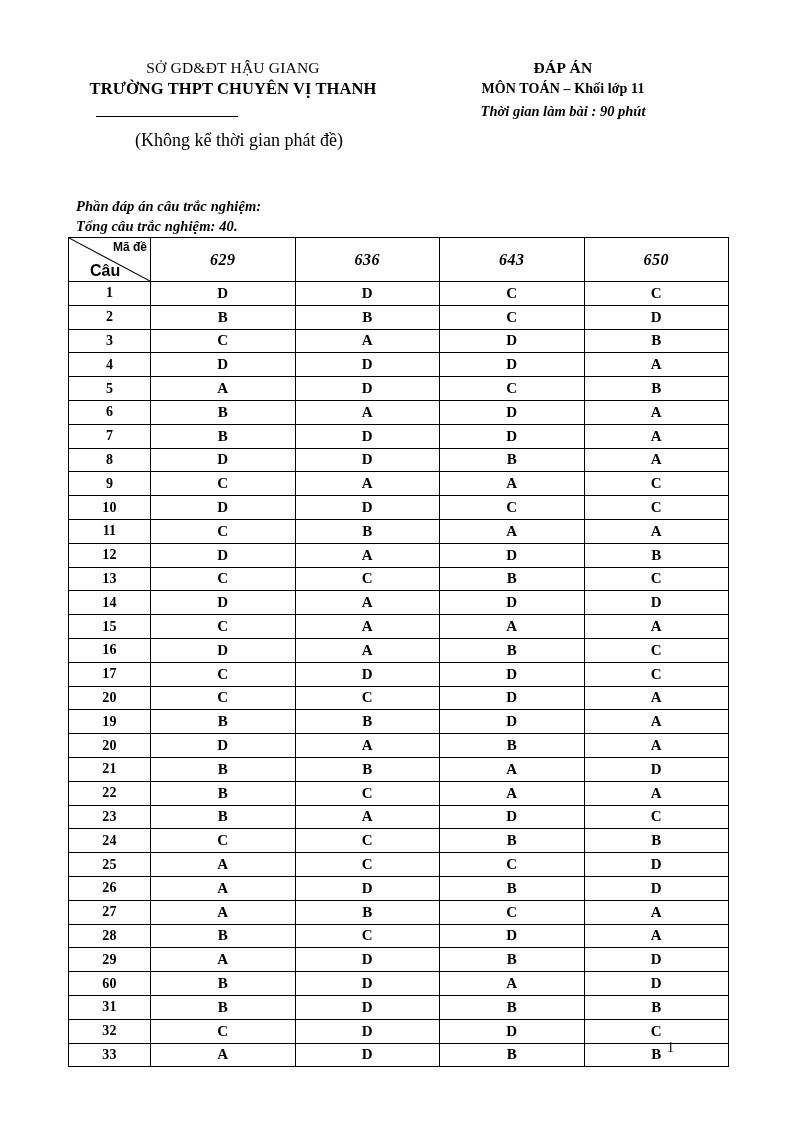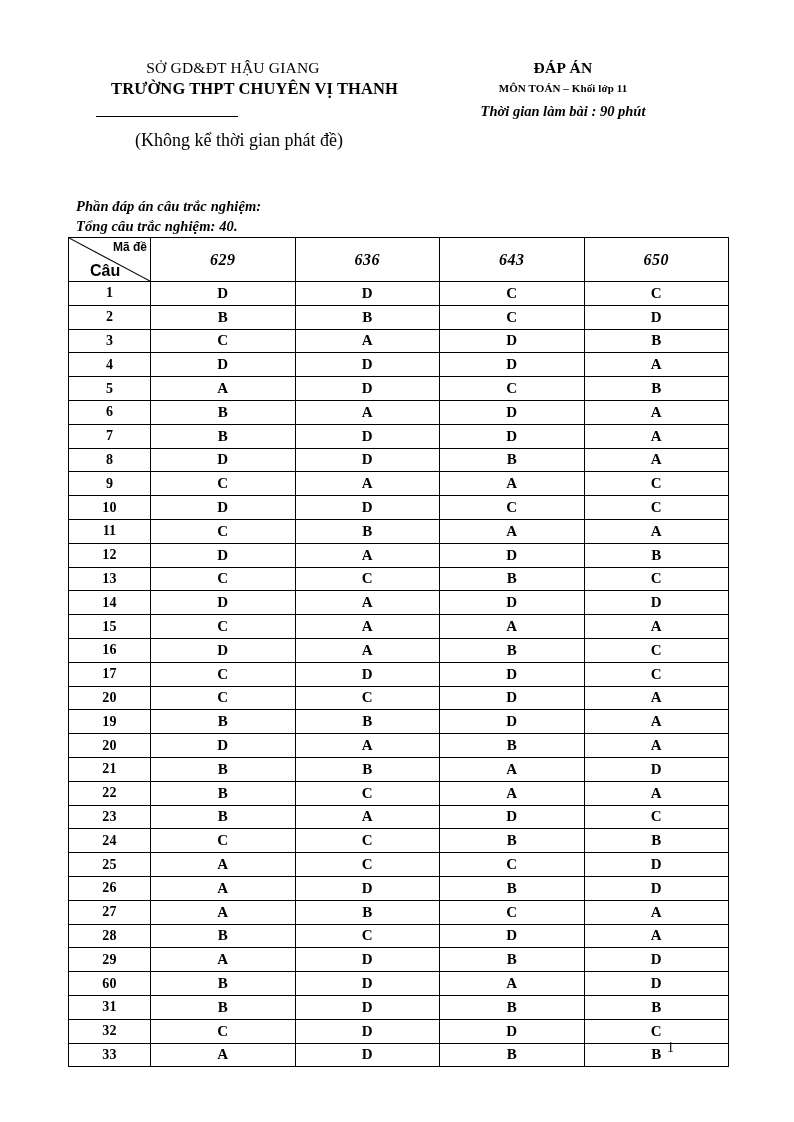--- a/index.html
+++ b/index.html
@@ -47,21 +47,20 @@
     line-height: 20px;
     letter-spacing: 0.2px;
     white-space: nowrap;
   }
   .school-line {
     font-size: 16.5px;
     font-weight: bold;
     line-height: 21px;
     letter-spacing: 0.1px;
     white-space: nowrap;
-    text-align: right;
   }
   .rule {
     width: 142px;
     height: 0;
     border-top: 1.6px solid #000;
     margin: 17px auto 0 auto;
     margin-left: 28px;
   }
   .note-line {
     font-size: 18px;
@@ -69,21 +68,21 @@
     margin-top: 14px;
     margin-left: 12px;
   }
   .answer-title {
     font-size: 15.5px;
     font-weight: bold;
     line-height: 20px;
     letter-spacing: 0.3px;
   }
   .subject-line {
-    font-size: 11px;
+    font-size: 14px;
     font-weight: bold;
     line-height: 21px;
     letter-spacing: 0.1px;
     white-space: nowrap;
     text-align: center;
   }
   .time-line {
     font-size: 14.5px;
     font-weight: bold;
     font-style: italic;

